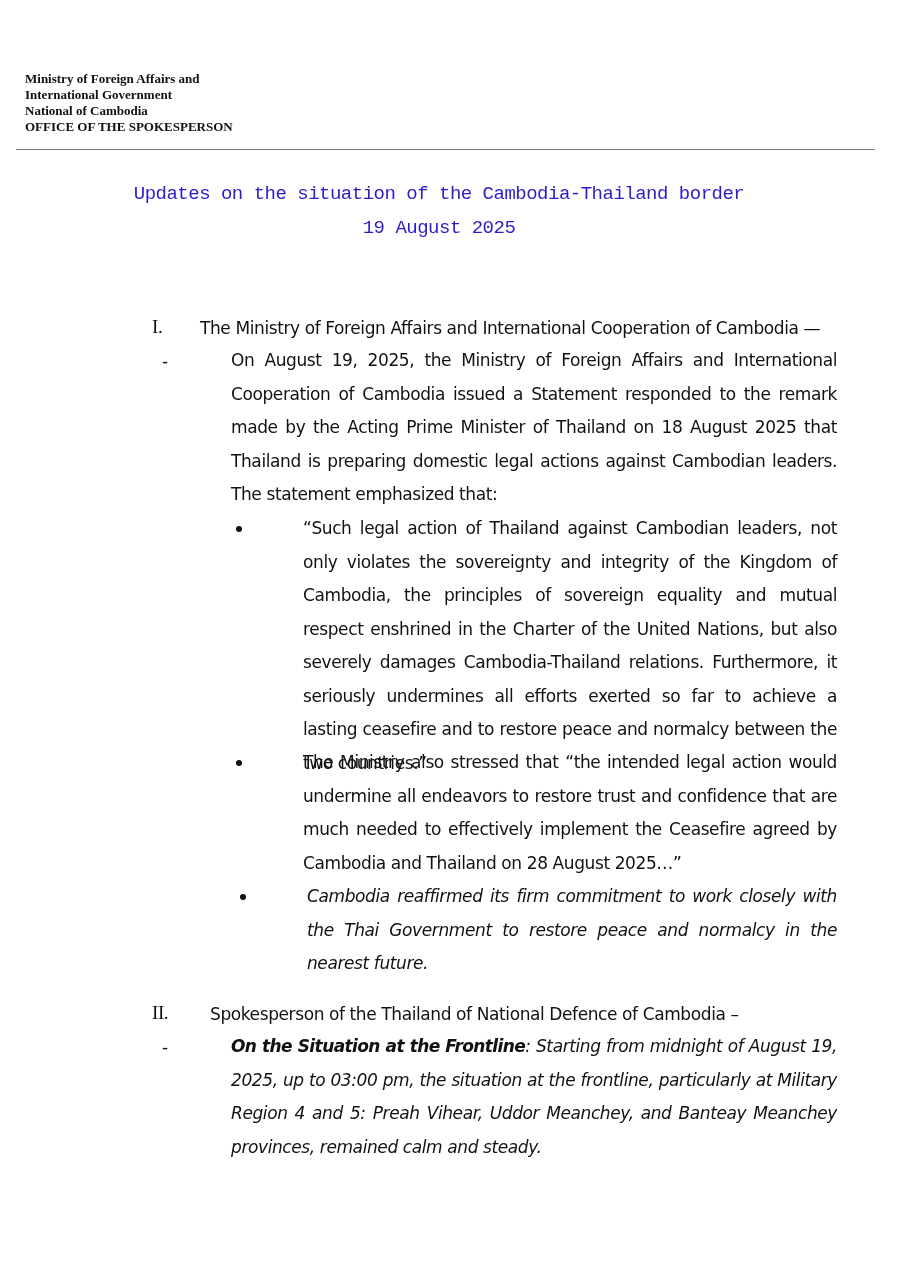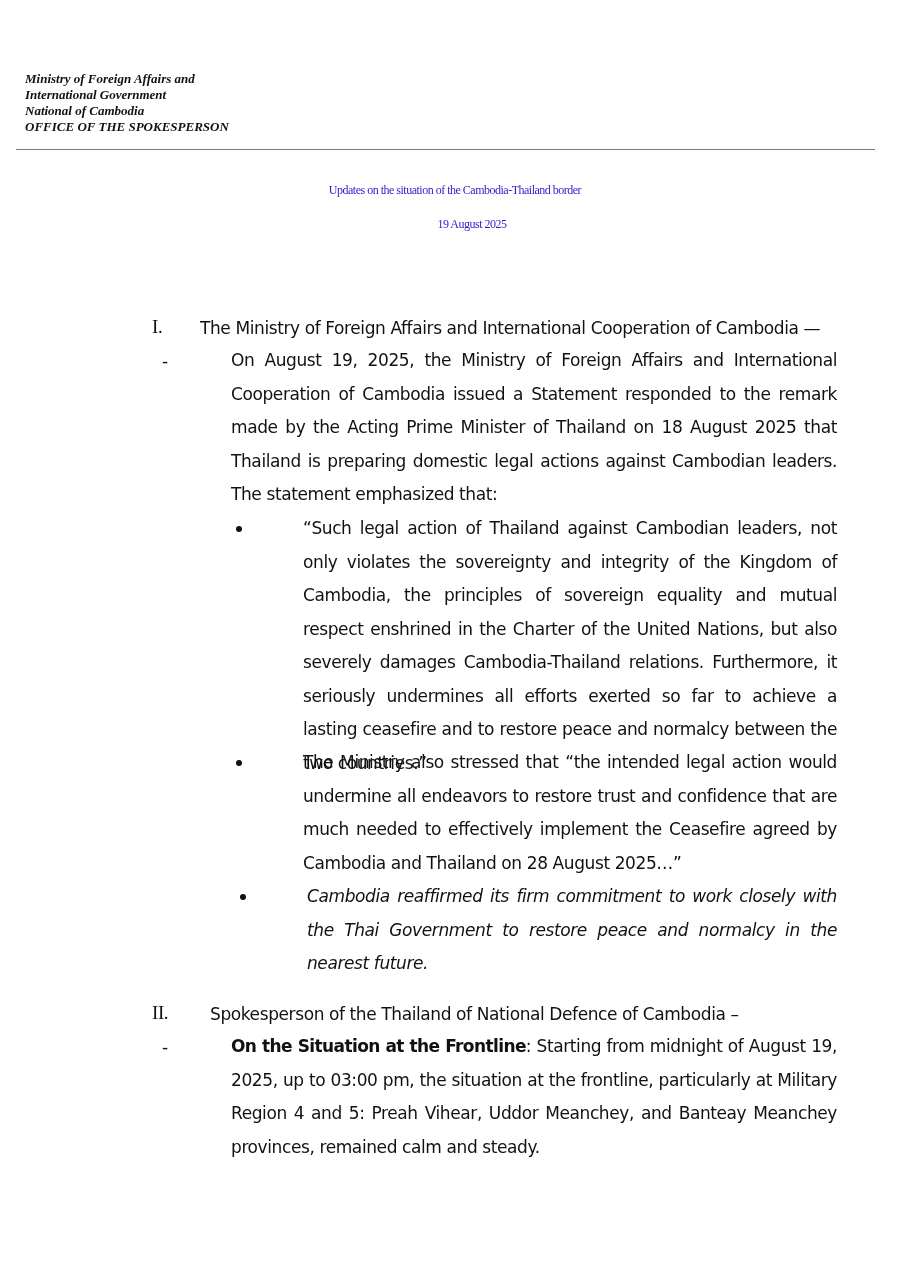--- a/index.html
+++ b/index.html
@@ -1,41 +1,41 @@
 <!DOCTYPE html>
 <html><head>
 <meta charset="utf-8">
 <style>
   html, body { margin:0; padding:0; background:#ffffff; }
   body { width:901px; height:1280px; position:relative; overflow:hidden; color:#111; }
-  .header { position:absolute; left:25px; top:71px; font-family:"Liberation Serif", serif; font-weight:bold; font-size:13px; line-height:16px; color:#111;font-style:italic; }
+  .header { position:absolute; left:25px; top:71px; font-family:"Liberation Serif", serif; font-weight:bold; font-size:13px; line-height:16px; color:#111; }
   .header div { white-space:nowrap; }
   .rule { position:absolute; left:16px; top:149px; width:859px; height:1px; background:#7a7a7a; }
-  .title { position:absolute; left:16px; width:878px; text-align:center; font-family:Liberation Serif, serif; font-size:12px; color:#2b1ccc; letter-spacing:-0.5px; }
+  .title { position:absolute; left:0; width:878px; text-align:center; font-family:Liberation Mono, monospace; font-size:19px; color:#2b1ccc; letter-spacing:-0.5px; }
   .body-text { font-family:"DejaVu Sans", sans-serif; font-size:17px; color:#111; letter-spacing:-0.4px; }
   .sec-head { position:absolute; white-space:nowrap;margin-left:20px; }
   .roman { position:absolute; font-family:"Liberation Serif", serif; font-size:19px; }
   .dash { position:absolute; }
   .para { position:absolute; text-align:justify; line-height:33.5px;margin-left:41px; }
   .bullet { position:absolute; width:6px; height:6px; border-radius:50%; background:#111; }
   .b { font-weight:bold; letter-spacing:-0.6px; }
 </style>
 </head>
 <body>
 
 <div class="header">
   <div>Ministry of Foreign Affairs and</div>
   <div>International Government</div>
   <div>National of Cambodia</div>
   <div>OFFICE OF THE SPOKESPERSON</div>
 </div>
 <div class="rule"></div>
 
 <div class="title" style="top:183px;">Updates on the situation of the Cambodia-Thailand border</div>
-<div class="title" style="top:217px;padding-left:17px;">19 August 2025</div>
+<div class="title" style="top:217px;">19 August 2025</div>
 
 <div class="body-text">
   <span class="roman" style="left:152px; top:316px;">I.</span>
   <span class="sec-head" style="left:180px; top:318px;">The Ministry of Foreign Affairs and International Cooperation of Cambodia —</span>
   <span class="dash" style="left:162px; top:351px;">-</span>
   <div class="para" style="left:190px; top:344px; width:606px;">On August 19, 2025, the Ministry of Foreign Affairs and International Cooperation of Cambodia issued a Statement responded to the remark made by the Acting Prime Minister of Thailand on 18 August 2025 that Thailand is preparing domestic legal actions against Cambodian leaders. The statement emphasized that:</div>
 
   <span class="bullet" style="left:236px; top:526px;"></span>
   <div class="para" style="left:262px; top:512px; width:534px;">“Such legal action of Thailand against Cambodian leaders, not only violates the sovereignty and integrity of the Kingdom of Cambodia, the principles of sovereign equality and mutual respect enshrined in the Charter of the United Nations, but also severely damages Cambodia-Thailand relations. Furthermore, it seriously undermines all efforts exerted so far to achieve a lasting ceasefire and to restore peace and normalcy between the two countries.”</div>
 
@@ -43,14 +43,14 @@
   <div class="para" style="left:262px; top:746px; width:534px;">The Ministry also stressed that “the intended legal action would undermine all endeavors to restore trust and confidence that are much needed to effectively implement the Ceasefire agreed by Cambodia and Thailand on 28 August 2025…”</div>
 
   <span class="bullet" style="left:240px; top:894px;"></span>
   <div class="para" style="left:266px; top:880px; width:530px;font-style:italic;">Cambodia reaffirmed its firm commitment to work closely with the Thai Government to restore peace and normalcy in the nearest future.</div>
 </div>
 
 <div class="body-text">
   <span class="roman" style="left:152px; top:1002px;">II.</span>
   <span class="sec-head" style="left:190px; top:1004px;">Spokesperson of the Thailand of National Defence of Cambodia –</span>
   <span class="dash" style="left:162px; top:1037px;">-</span>
-  <div class="para" style="left:190px; top:1030px; width:606px;"><span class="b">On the Situation at the Frontline</span><span>: Starting from midnight of August 19, 2025, up to 03:00 pm, the situation at the frontline, particularly at Military Region 4 and 5: Preah Vihear, Uddor Meanchey, and Banteay Meanchey provinces, remained calm and steady.</span></div>
+  <div class="para" style="left:190px; top:1030px; width:606px;font-style:italic;"><span class="b">On the Situation at the Frontline</span><span>: Starting from midnight of August 19, 2025, up to 03:00 pm, the situation at the frontline, particularly at Military Region 4 and 5: Preah Vihear, Uddor Meanchey, and Banteay Meanchey provinces, remained calm and steady.</span></div>
 </div>
 
 </body></html>

